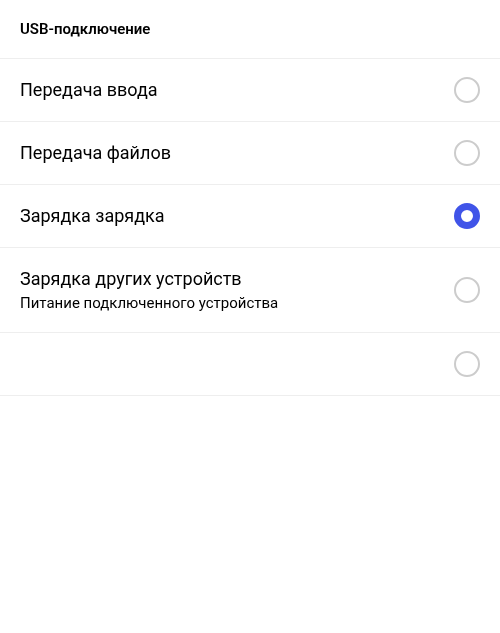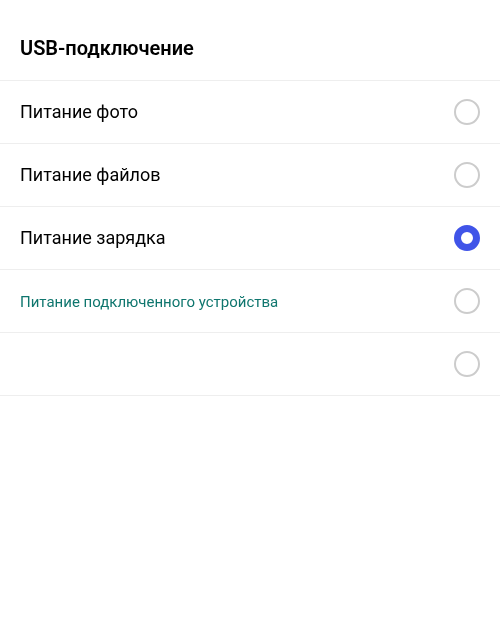--- a/index.html
+++ b/index.html
@@ -11,24 +11,23 @@
       font-family: -apple-system, BlinkMacSystemFont, 'Segoe UI', Roboto, Helvetica, Arial, sans-serif;
       background: #ffffff;
       width: 500px;
       height: 633px;
       overflow: hidden;
     }
     .header {
       padding: 20px 20px 20px 20px;
     }
     .header-title {
-      font-size: 20px;
+      font-size: 15px;
       font-weight: 600;
       color: #000000;
-      margin-top: 16px;
     }
     .options-list {
       display: flex;
       flex-direction: column;
     }
     .option-row {
       display: flex;
       align-items: center;
       justify-content: space-between;
       padding: 18px 20px;
@@ -42,21 +41,21 @@
       flex: 1;
       padding-right: 16px;
     }
     .option-label {
       font-size: 18px;
       color: #000000;
       line-height: 1.4;
     }
     .option-sublabel {
       font-size: 15px;
-      color: #0f766e;
+      color: #000000;
       line-height: 1.4;
       margin-top: 2px;
     }
     .radio {
       width: 26px;
       height: 26px;
       border-radius: 50%;
       border: 2px solid #cccccc;
       flex-shrink: 0;
       position: relative;
@@ -71,41 +70,42 @@
 <body>
 
 <div class="header">
   <h1 class="header-title">USB-подключение</h1>
 </div>
 
 <div class="options-list">
 
   <div class="option-row">
     <div class="option-text">
-      <div class="option-label">Питание фото</div>
+      <div class="option-label">Передача ввода</div>
     </div>
     <div class="radio"></div>
   </div>
 
   <div class="option-row">
     <div class="option-text">
-      <div class="option-label">Питание файлов</div>
+      <div class="option-label">Передача файлов</div>
     </div>
     <div class="radio"></div>
   </div>
 
   <div class="option-row">
     <div class="option-text">
-      <div class="option-label">Питание зарядка</div>
+      <div class="option-label">Зарядка зарядка</div>
     </div>
     <div class="radio selected"></div>
   </div>
 
   <div class="option-row">
     <div class="option-text">
+      <div class="option-label">Зарядка других устройств</div>
       <div class="option-sublabel">Питание подключенного устройства</div>
     </div>
     <div class="radio"></div>
   </div>
 
   <div class="option-row">
     <div class="option-text">
     </div>
     <div class="radio"></div>
   </div>

